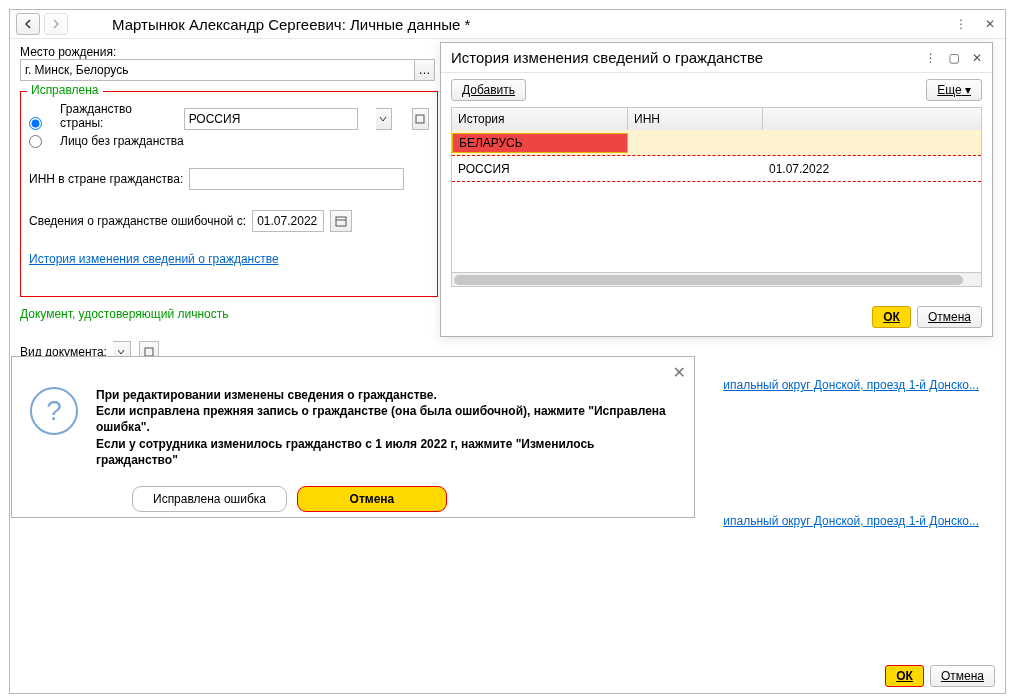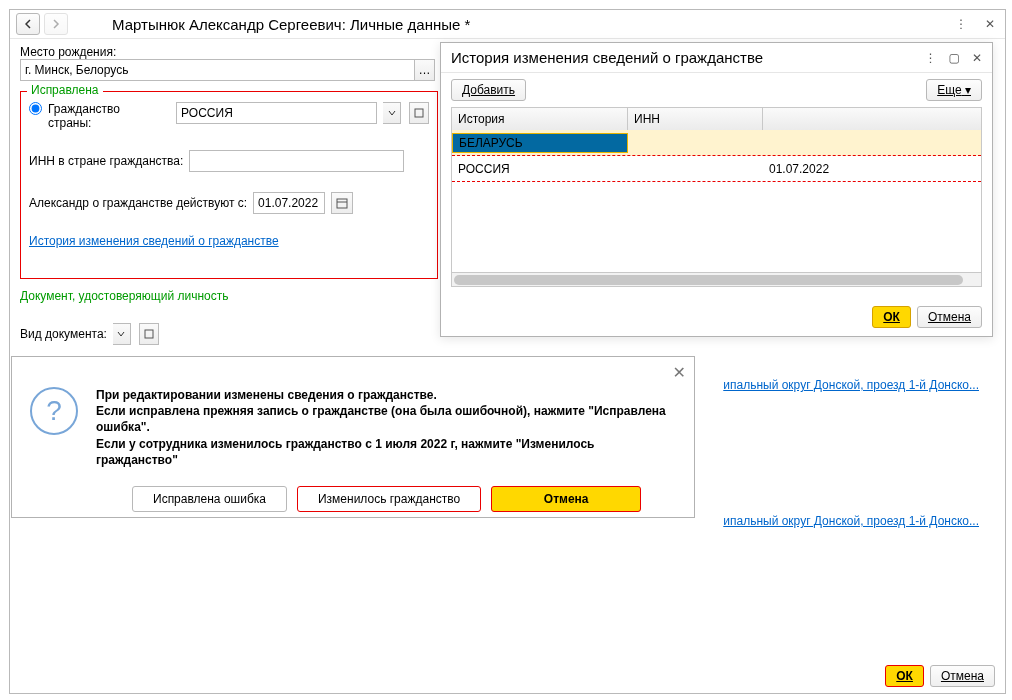--- a/index.html
+++ b/index.html
@@ -13,50 +13,50 @@
 .title-btns { margin-left: auto; display: flex; gap: 10px; color: #555; }
 .title-btns span { cursor: pointer; padding: 2px 4px; }
 .content { padding: 6px 10px; position: relative; }
 .row { display: flex; align-items: center; margin-bottom: 6px; }
 .label { min-width: 100px; }
 .inp { border: 1px solid #bbb; height: 22px; padding: 2px 4px; background: #fff; }
 .inp-lg { flex: 1; }
 .icon-btn { width: 20px; height: 22px; border: 1px solid #bbb; border-left: none; background: linear-gradient(#fafafa,#ededed); display: flex; align-items: center; justify-content: center; }
 .group { border: 1px solid #e90000; padding: 6px 8px 10px 8px; position: relative; margin-top: 10px; }
 .group-title { color: #009b00; position: absolute; top: -9px; left: 6px; background: #fff; padding: 0 4px; }
-.radio-row { display: flex; align-items: flex-start; margin: 4px 0; gap: 6px; }
+.radio-row { display: flex; align-items: flex-end; margin: 4px 0; gap: 18px; }
 input[type=radio] { margin: 0; }
 .field-row { display: flex; align-items: center; margin: 20px 0; gap: 6px; }
 .link { color: #0066cc; text-decoration: underline; cursor: pointer; }
 .green-head { color: #009b00; margin: 10px 0 4px 0; }
 .dropdown-btn { width: 18px; height: 22px; border: 1px solid #bbb; border-left: none; display: flex; align-items: center; justify-content: center; background: linear-gradient(#fafafa,#ededed); }
 .q-icon { color: #0075c8; font-weight: bold; margin: 0 4px; }
 .hist-dlg { position: absolute; left: 440px; top: 42px; width: 553px; height: 295px; background: #fff; border: 1px solid #b2b2b2; box-shadow: 0 2px 10px rgba(0,0,0,.1); }
 .hist-title { height: 30px; display: flex; align-items: center; padding: 0 10px; border-bottom: 1px solid #e6e6e6; }
 .hist-title-txt { font-size: 15px; }
 .hist-title-btns { margin-left: auto; display: flex; gap: 12px; color: #555; }
 .hist-toolbar { padding: 6px 10px; display: flex; }
 .tb-btn { border: 1px solid #b8b8b8; border-radius: 3px; padding: 3px 10px; background: linear-gradient(#fdfdfd,#efefef); text-decoration: underline; }
 .tb-btn.ok { background: #ffd800; border-color: #d5a100; font-weight: bold; }
 .table { border: 1px solid #c8c8c8; margin: 0 10px; }
 .thead { display: flex; background: linear-gradient(#fafafa,#ebebeb); }
 .th { border-right: 1px solid #c8c8c8; padding: 4px 6px; }
 .tbody .tr { display: flex; border-bottom: 1px dashed #e90000; height: 26px; align-items: center; }
 .td { padding: 2px 6px; border-right: 1px solid transparent; }
 .col1 { width: 176px; } .col2 { width: 135px; } .col3 { flex: 1; }
-.tr-sel .td.col1 { background: #0369a1; border: 1px solid #e8b400; }
+.tr-sel .td.col1 { background: #ef4444; border: 1px solid #e8b400; }
 .tr-sel { background: #fff3cf; }
 .hist-foot { position: absolute; bottom: 8px; right: 10px; display: flex; gap: 6px; }
 .msg-dlg { position: absolute; left: 11px; top: 356px; width: 684px; height: 162px; background: #fff; border: 1px solid #b2b2b2; }
 .msg-close { position: absolute; right: 8px; top: 6px; color: #777; font-size: 16px; cursor: pointer; }
 .msg-body { padding: 30px 18px 0 18px; display: flex; gap: 18px; }
 .msg-icon { width: 48px; height: 48px; border: 2px solid #78a6d8; border-radius: 50%; display: flex; align-items: center; justify-content: center; color: #78a6d8; font-size: 28px; flex-shrink: 0; }
 .msg-txt { line-height: 1.35; font-weight: bold; }
 .msg-btns { display: flex; gap: 10px; padding: 18px 18px 0 120px; }
-.msg-btn { border: 1px solid #b8b8b8; border-radius: 3px; padding: 5px 20px; background: #fff; min-width: 150px; text-align: center; cursor: pointer; }
+.msg-btn { border: 1px solid #b8b8b8; border-radius: 9px; padding: 5px 20px; background: #fff; min-width: 150px; text-align: center; cursor: pointer; }
 .msg-btn.red { border: 1px solid #e90000; }
 .msg-btn.yel { border: 1px solid #e90000; background: #ffd800; font-weight: bold; }
 .text-under-dlg { position: absolute; right: 26px; font-size: 12px; }
 .footer { position: absolute; bottom: 6px; right: 10px; display: flex; gap: 6px; }
 .date-btn { width: 22px; height: 22px; border: 1px solid #bbb; display: flex; align-items: center; justify-content: center; background: linear-gradient(#fafafa,#ededed); }
 .side-cal { position: absolute; right: 12px; top: 300px; display: flex; gap: 2px; }
 .right-label { position: absolute; right: 24px; top: 281px; color: #333; }
 </style>
 </head>
 <body>
@@ -97,26 +97,30 @@
             <svg width="8" height="8" viewBox="0 0 8 8">
               <path d="M1 2 L4 6 L7 2" stroke="#333" fill="none"></path>
             </svg>
           </div>
         <div class="icon-btn" style="border-left:1px solid #bbb;margin-left:2px">
             <svg width="10" height="10" viewBox="0 0 10 10">
               <rect x="1" y="1" width="8" height="8" fill="none" stroke="#555"></rect>
             </svg>
           </div>
       </div>
+      <div class="radio-row">
+        <input type="radio" style="">
+        <span>Лицо без гражданства</span>
+      </div>
       <div class="field-row">
         <span>ИНН в стране гражданства:</span>
         <input class="inp" style="width: 215px;" value="">
       </div>
       <div class="field-row">
-        <span>Александр о гражданстве действуют с:</span>
+        <span>Сведения о гражданстве ошибочной с:</span>
         <input class="inp" style="width: 72px;" value="01.07.2022">
         <div class="date-btn">
             <svg width="12" height="12" viewBox="0 0 12 12">
               <rect x="1" y="2" width="10" height="9" fill="none" stroke="#555"></rect>
               <line x1="1" y1="5" x2="11" y2="5" stroke="#555"></line>
             </svg>
           </div>
       </div>
       <div class="field-row">
         <span class="link">История изменения сведений о гражданстве</span>
@@ -212,16 +216,15 @@
   <div class="msg-body">
     <div class="msg-icon">?</div>
     <div class="msg-txt">
       <span>При редактировании изменены сведения о гражданстве.</span><br>
       <span>Если исправлена прежняя запись о гражданстве (она была ошибочной), нажмите "Исправлена ошибка".</span><br>
       <span>Если у сотрудника изменилось гражданство с 1 июля 2022 г, нажмите "Изменилось гражданство"</span>
     </div>
   </div>
   <div class="msg-btns">
     <div class="msg-btn">Исправлена ошибка</div>
-    <div class="msg-btn red">Изменилось гражданство</div>
     <div class="msg-btn yel">Отмена</div>
   </div>
 </div>
 
 </body></html>

